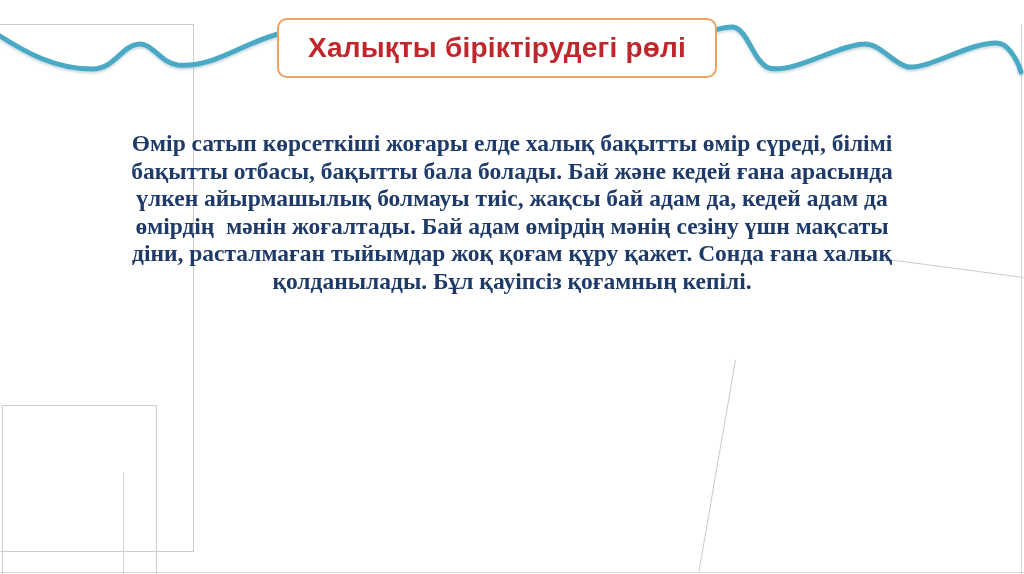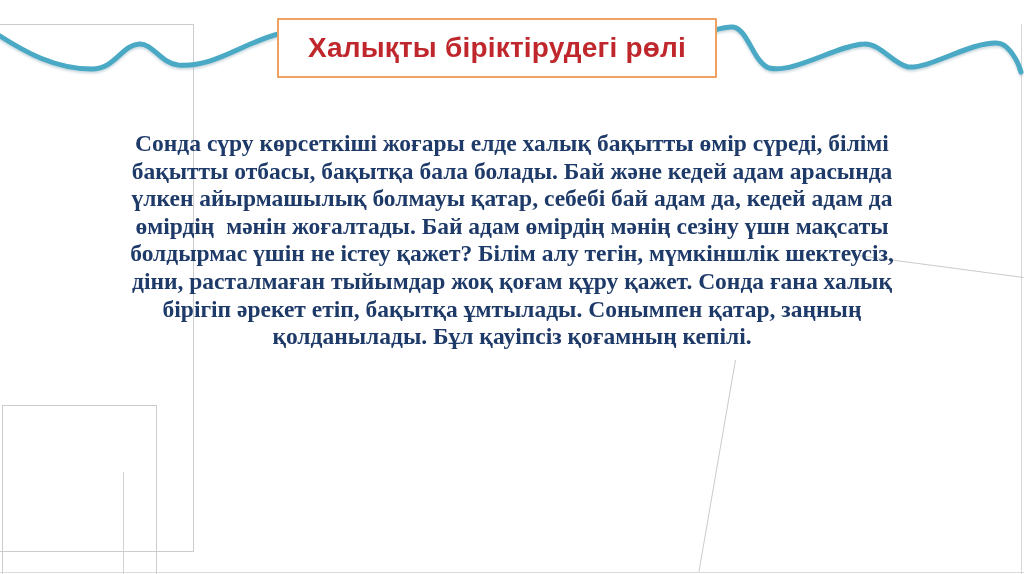--- a/index.html
+++ b/index.html
@@ -21,21 +21,21 @@
   .diag{position:absolute;height:0;border:none;border-top:1px solid #cbcbcb;transform-origin:0 0;}
   .diag-right{left:858px;top:255px;width:167px;transform:rotate(7.6deg);}
   .diag-bottom{left:736px;top:360px;width:215px;transform:rotate(99.8deg);}
 
   
   .wave-svg{position:absolute;left:0;top:0;z-index:2;}
 
   
   .title-box{
     position:absolute;left:277px;top:18px;width:440px;height:60px;
-    background:#ffffff;border:2px solid #eea160;border-radius:1px;
+    background:#ffffff;border:2px solid #eea160;border-radius:10px;
     display:flex;align-items:center;justify-content:center;
     z-index:3;box-sizing:border-box;
   }
   .title-text{
     font-size:28px;font-weight:bold;color:#bf272c;letter-spacing:.2px;
     font-family:"Liberation Sans","DejaVu Sans",sans-serif;
   }
 
   
   .body-block{
@@ -77,23 +77,21 @@
              C 880 43, 893 64, 908 67
              C 930 69, 970 42, 997 43
              C 1007 43, 1017 58, 1021 72" fill="none" stroke="#4aa9c4" stroke-width="5" stroke-linecap="round" style="filter:drop-shadow(0 2px 1px rgba(110,150,165,0.35));"></path>
   </svg>
 
   <div class="title-box">
     <span class="title-text">Халықты біріктірудегі рөлі</span>
   </div>
 
   <div class="body-block">
-    <div class="body-line">Сонда сүру көрсеткіші жоғары елде халық бақытты өмір сүреді, білімі</div>
-    <div class="body-line">бақытты отбасы, бақытқа бала болады. Бай және кедей адам арасында</div>
-    <div class="body-line">үлкен айырмашылық болмауы қатар, себебі бай адам да, кедей адам да</div>
+    <div class="body-line">Өмір сатып көрсеткіші жоғары елде халық бақытты өмір сүреді, білімі</div>
+    <div class="body-line">бақытты отбасы, бақытты бала болады. Бай және кедей ғана арасында</div>
+    <div class="body-line">үлкен айырмашылық болмауы тиіс, жақсы бай адам да, кедей адам да</div>
     <div class="body-line">өмірдің  мәнін жоғалтады. Бай адам өмірдің мәнің сезіну үшн мақсаты</div>
-    <div class="body-line">болдырмас үшін не істеу қажет? Білім алу тегін, мүмкіншлік шектеусіз,</div>
     <div class="body-line">діни, расталмаған тыйымдар жоқ қоғам құру қажет. Сонда ғана халық</div>
-    <div class="body-line">бірігіп әрекет етіп, бақытқа ұмтылады. Сонымпен қатар, заңның</div>
     <div class="body-line">қолданылады. Бұл қауіпсіз қоғамның кепілі.</div>
   </div>
 
 </div>
 
 </body></html>

